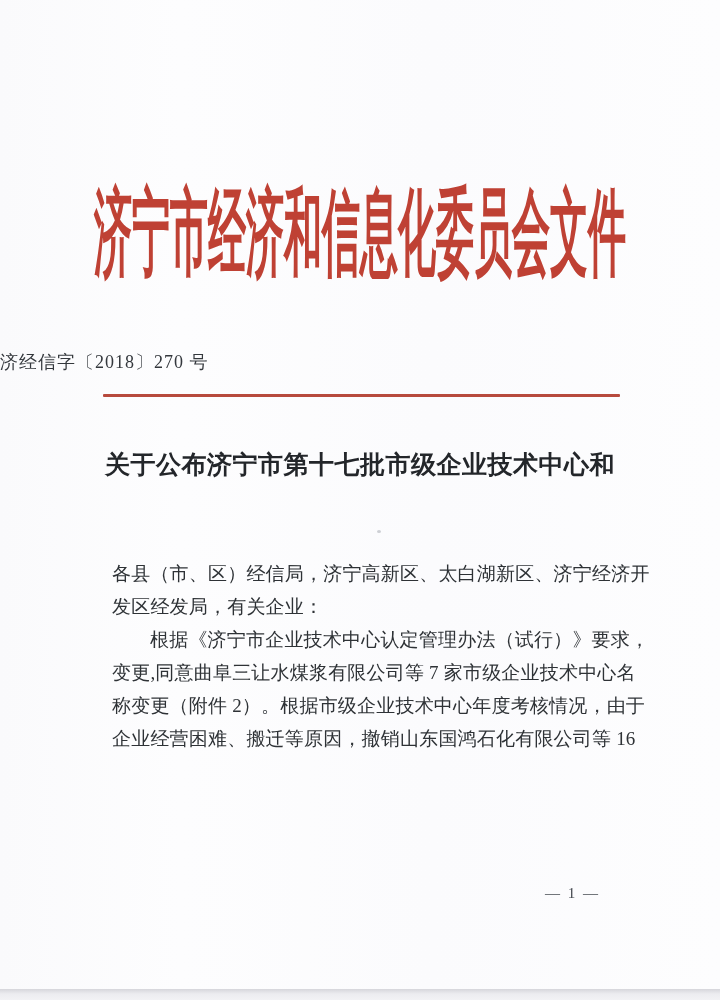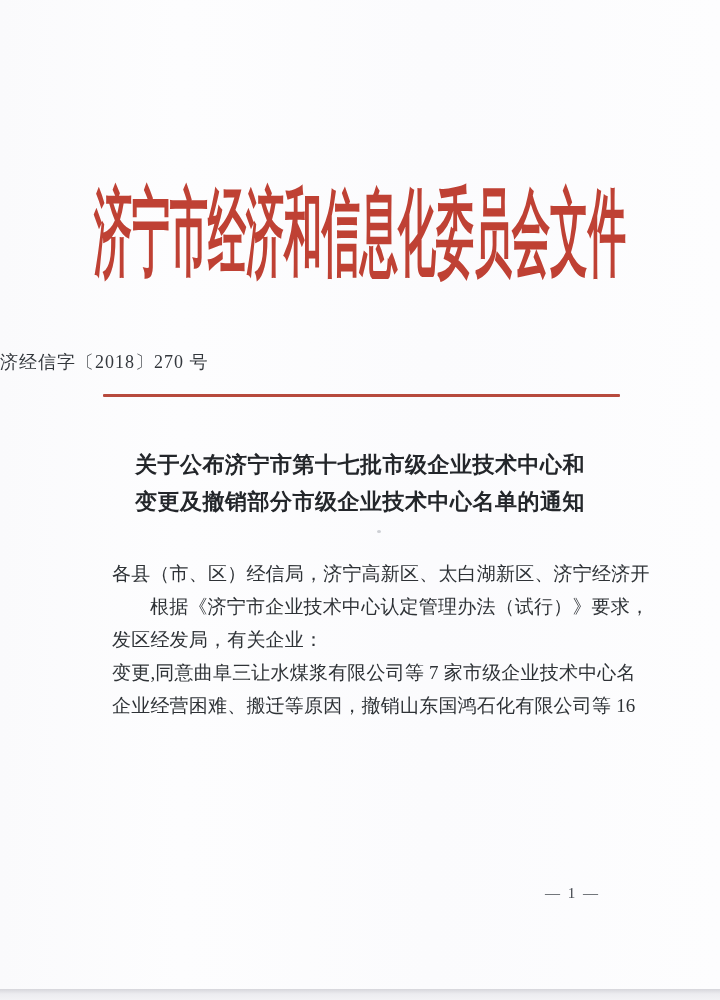--- a/index.html
+++ b/index.html
@@ -40,21 +40,21 @@
     position: absolute;
     top: 394px; left: 103px;
     width: 517px; height: 3px;
     border-radius: 1px;
   }
   .doc-title {
     position: absolute;
     top: 446px; left: 0; width: 720px;
     text-align: center;
     font-weight: bold;
-    font-size: 22px;
+    font-size: 25px;
     line-height: 37px;
     color: #23262a;
     letter-spacing: 0.5px;
   }
   .body-block {
     position: absolute;
     top: 557px; left: 112px;
     width: 524px;
     font-size: 19px;
     line-height: 33px;
@@ -93,28 +93,28 @@
   <div class="header-row">
     <div class="header-title" style="color: rgb(191, 65, 52);">济宁市经济和信息化委员会文件</div>
   </div>
 
   <div class="doc-number">济经信字〔2018〕270 号</div>
 
   <div class="red-rule" style="background: rgb(183, 74, 61);"></div>
 
   <div class="doc-title">
     <div class="doc-title-line">关于公布济宁市第十七批市级企业技术中心和</div>
-    <div class="doc-title-line">变更及撤销部分市级企业技术中心名单的通知</div>
   </div>
 
   <div class="body-block">
       <div class="body-line">各县（市、区）经信局，济宁高新区、太白湖新区、济宁经济开</div>
+      <div class="body-line">发区经发局，有关企业：</div>
       <div class="body-line indent">根据《济宁市企业技术中心认定管理办法（试行）》要求，</div>
-      <div class="body-line">发区经发局，有关企业：</div>
       <div class="body-line">变更,同意曲阜三让水煤浆有限公司等 7 家市级企业技术中心名</div>
+      <div class="body-line">称变更（附件 2）。根据市级企业技术中心年度考核情况，由于</div>
       <div class="body-line">企业经营困难、搬迁等原因，撤销山东国鸿石化有限公司等 16</div>
     </div>
 
   <div class="speck"></div>
 
   <div class="page-number">— 1 —</div>
 
   <div class="scan-edge"></div>
 
 </div>

